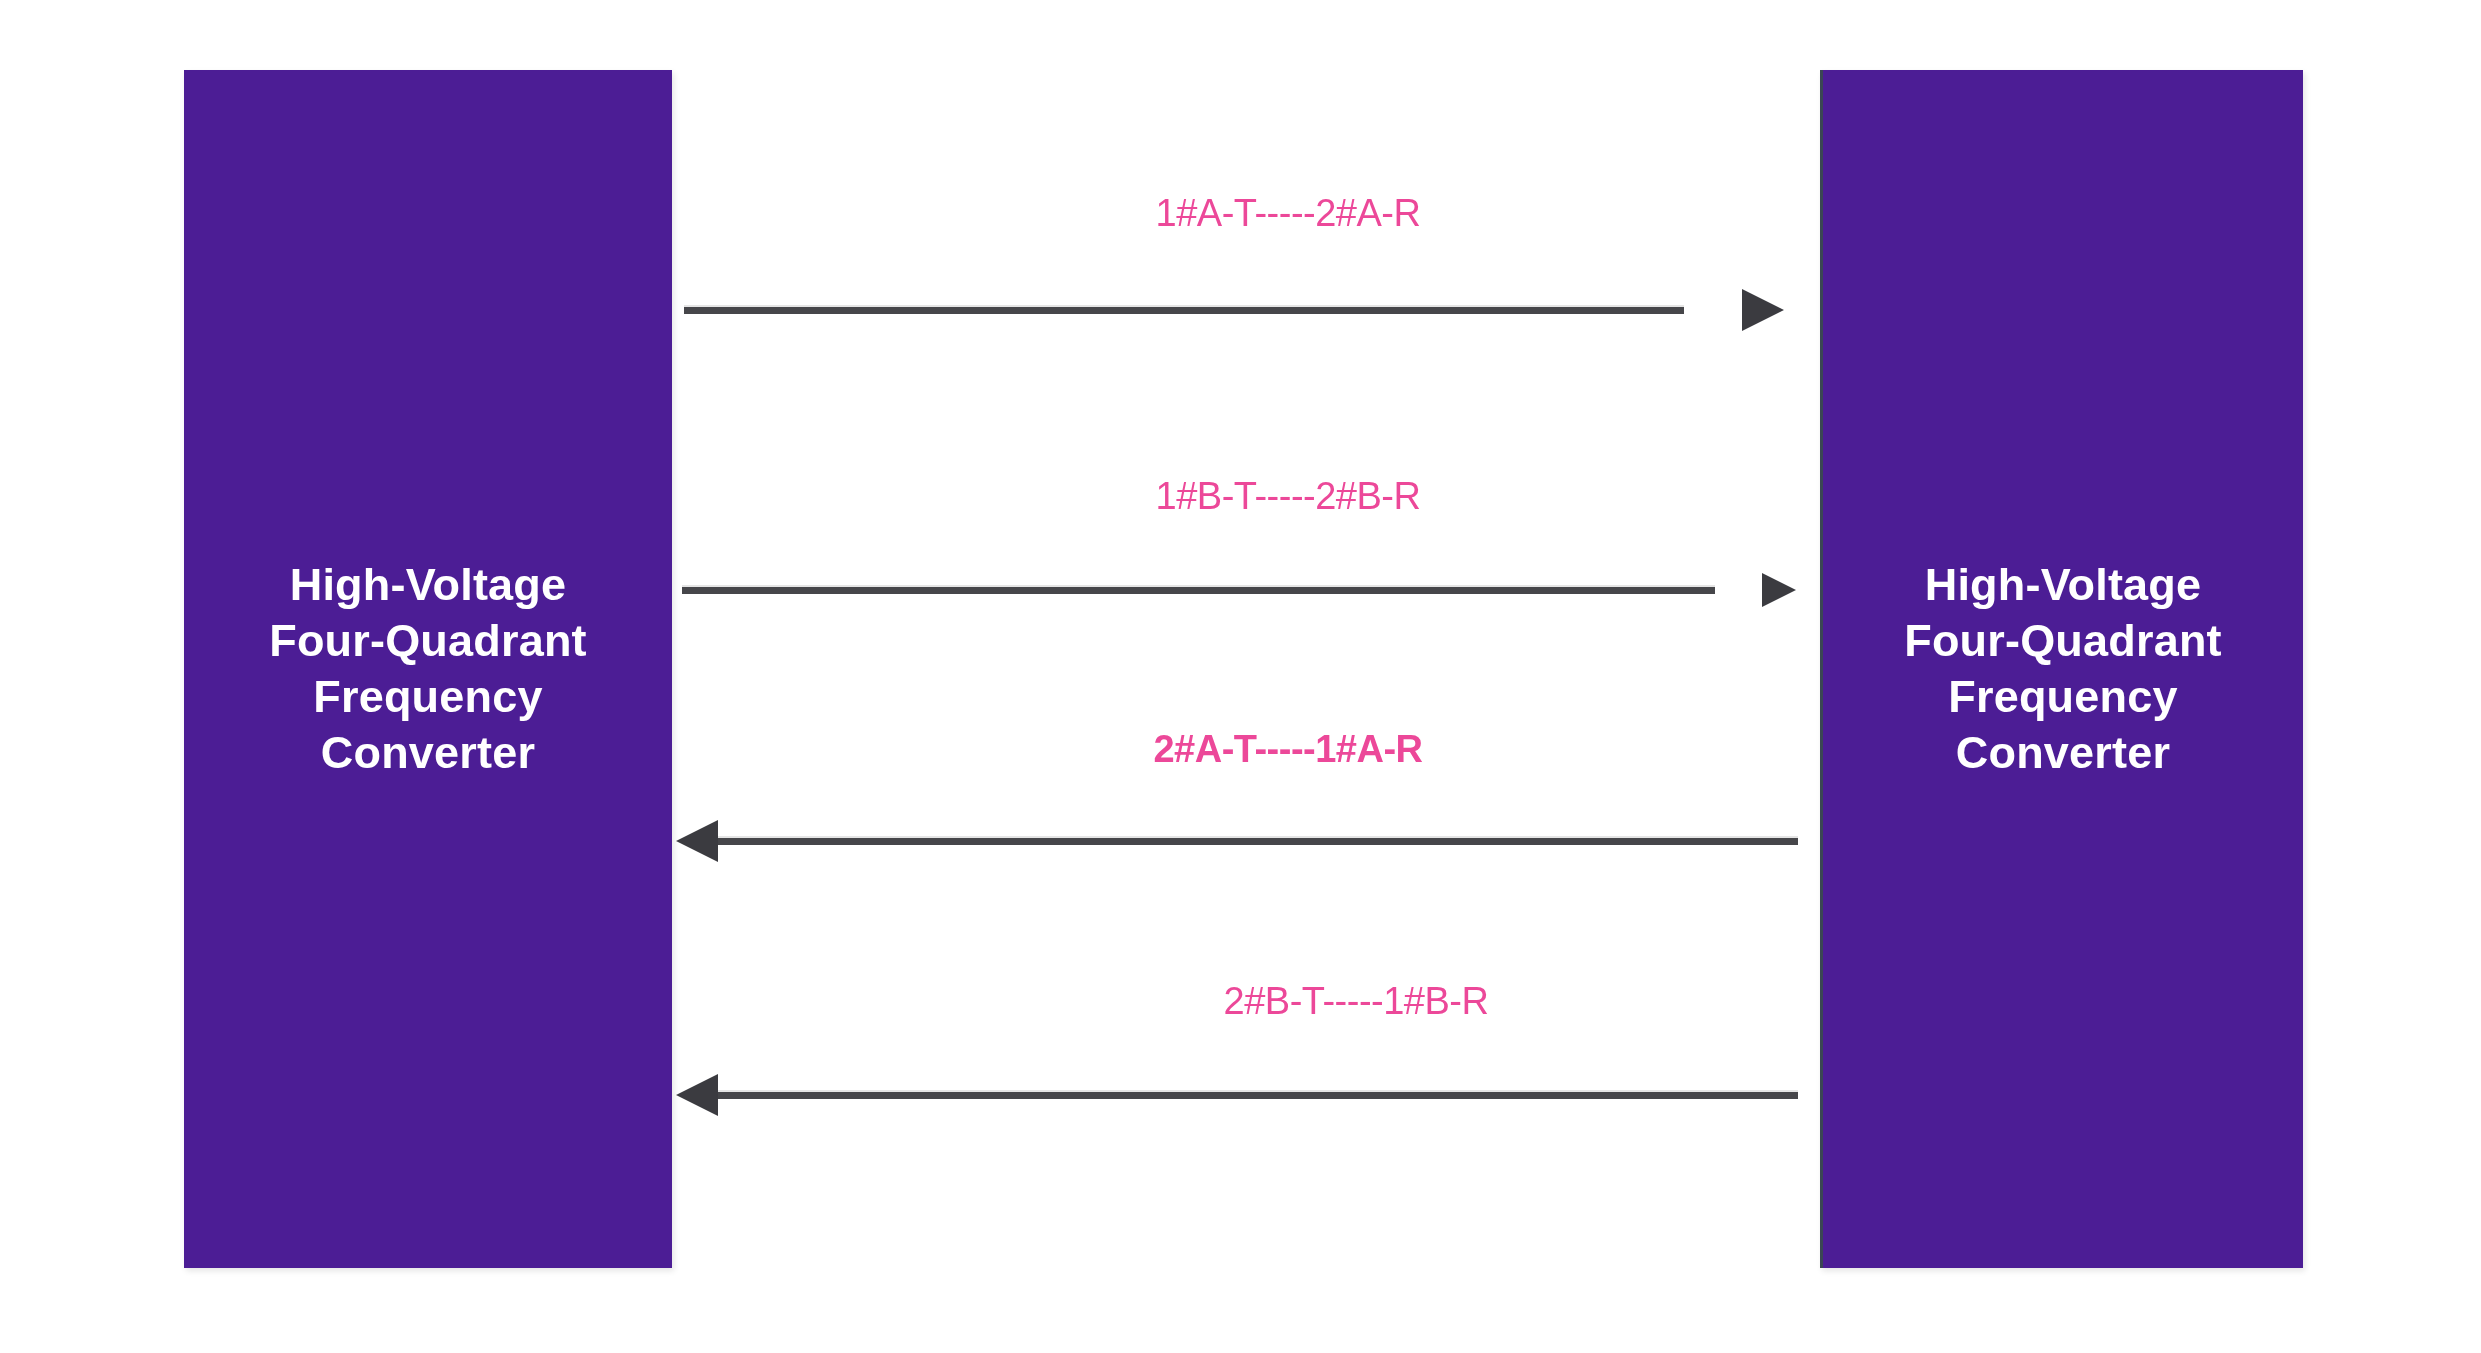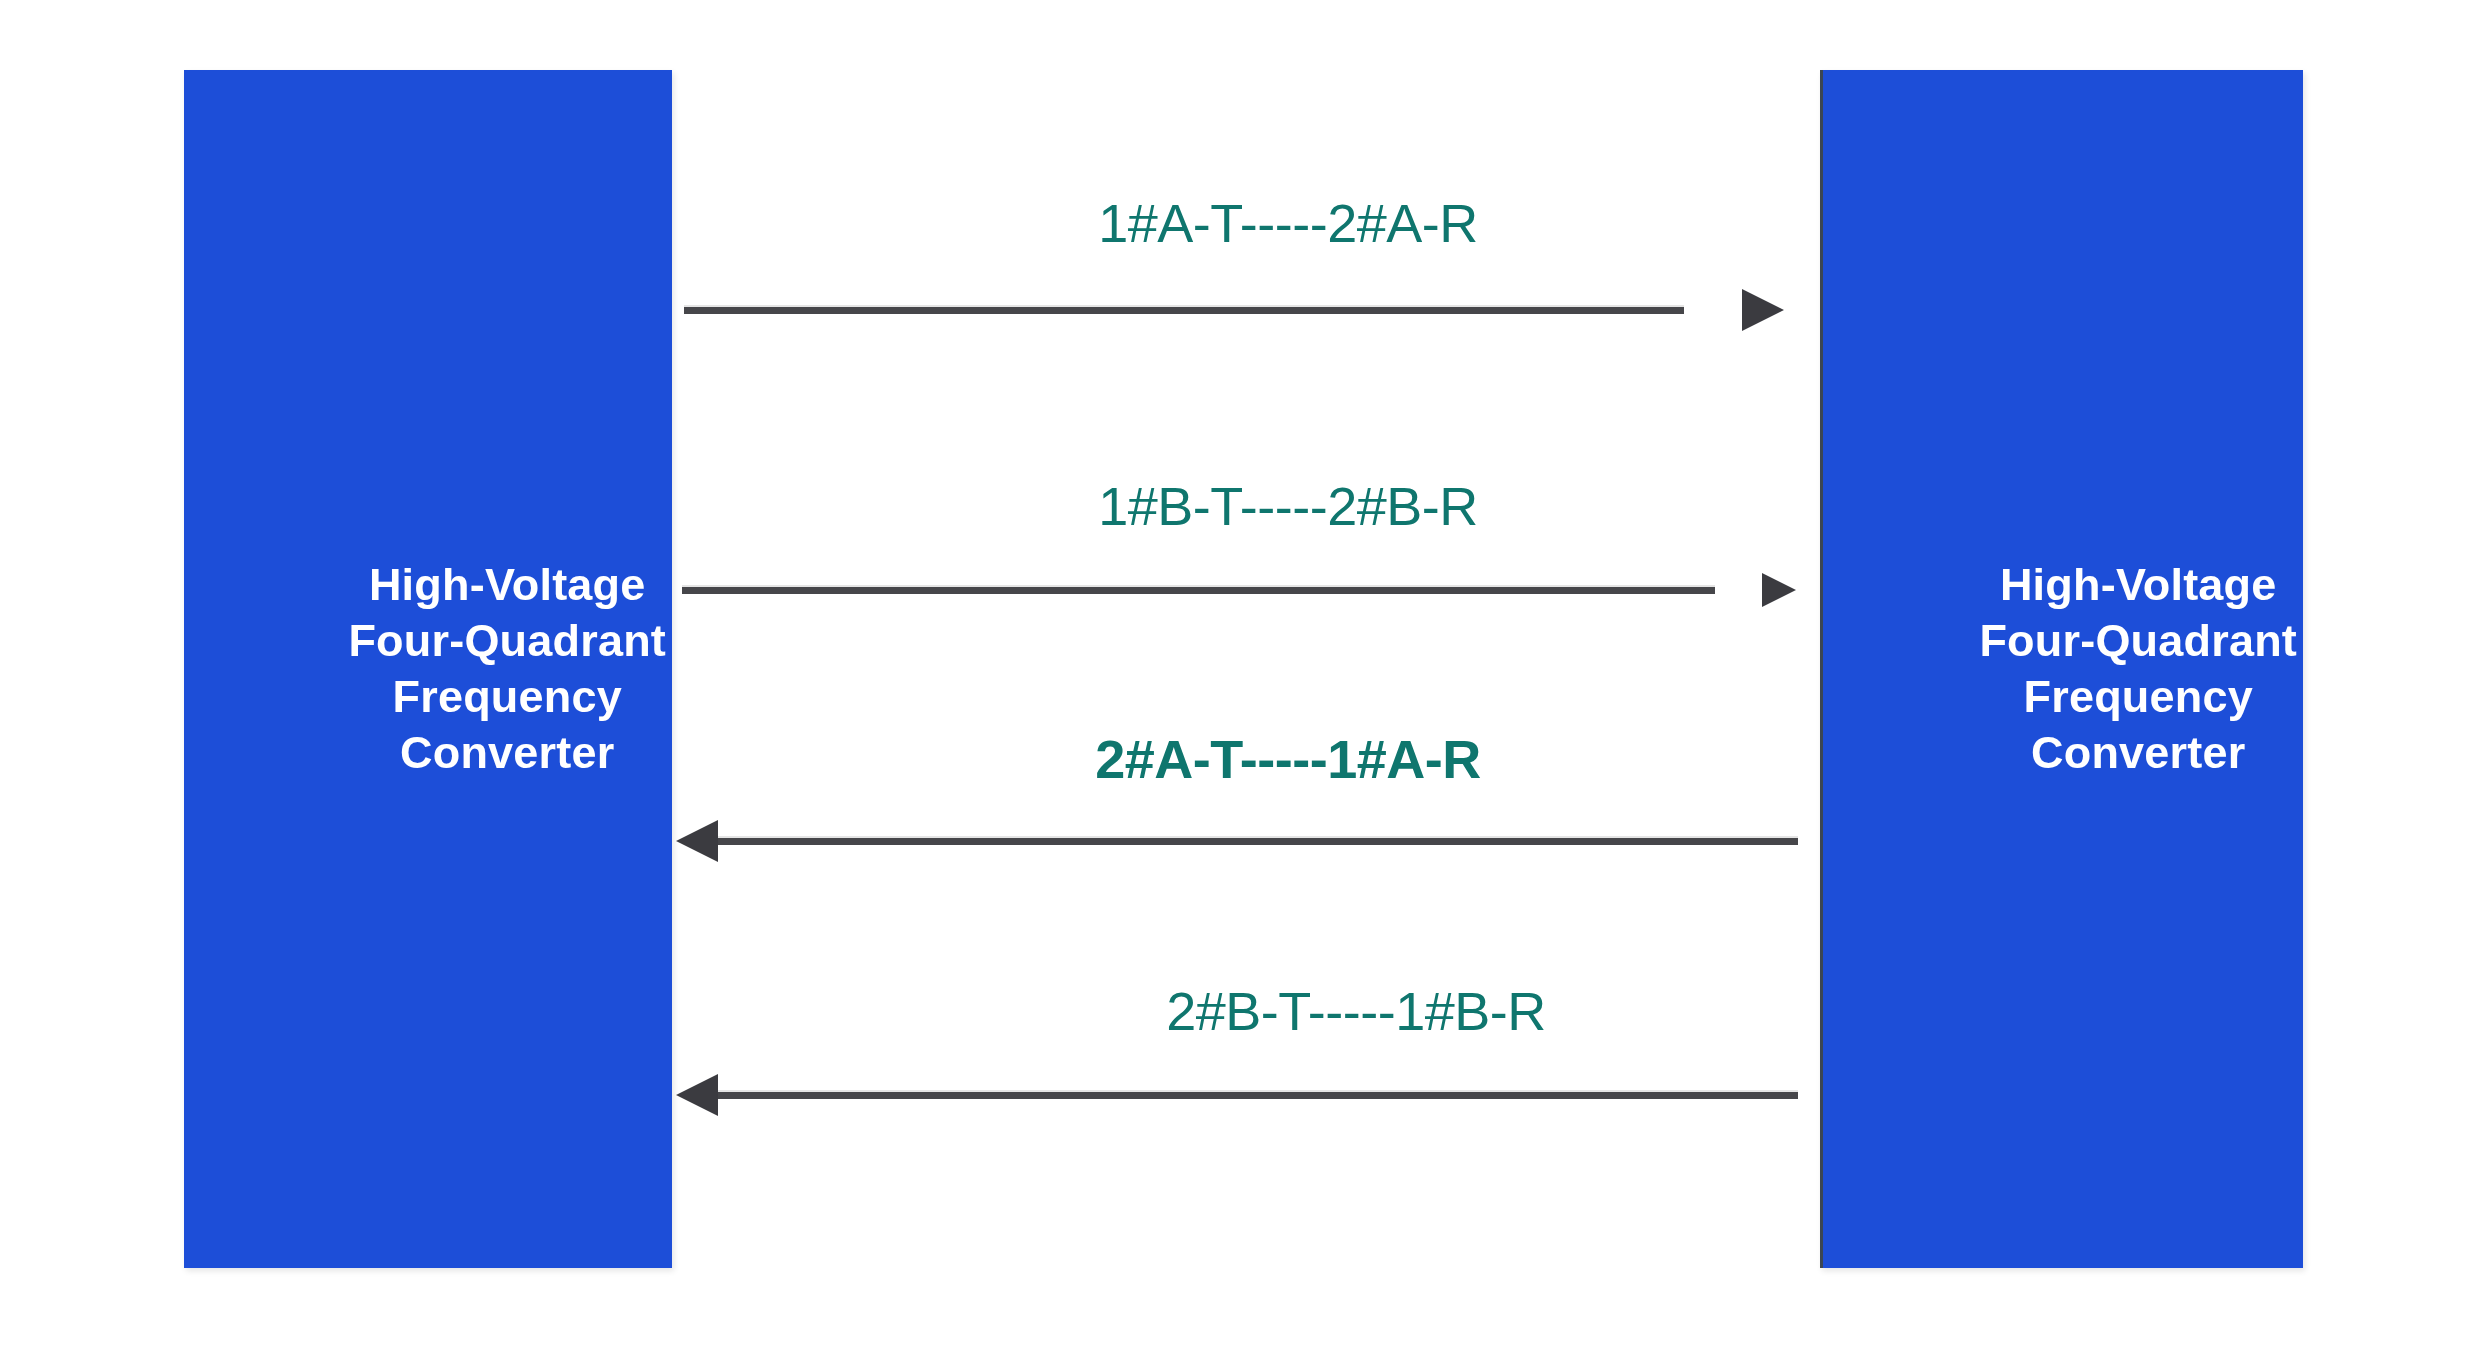--- a/index.html
+++ b/index.html
@@ -15,24 +15,24 @@
     position: relative;
     width: 2481px;
     height: 1353px;
     background: #ffffff;
     overflow: hidden;
   }
 
   
   .block {
     position: absolute;
-    background: #1d4ed8;
+    background: #4c1d95;
     display: flex;
     align-items: center;
-    justify-content: flex-end;
+    justify-content: center;
     box-shadow: 2px 3px 6px rgba(0,0,0,0.10);
   }
   .block-left  { left: 184px;  top: 70px; width: 488px; height: 1198px; }
   .block-right { left: 1820px; top: 70px; width: 480px; height: 1198px;
                  border-left: 3px solid #3b4654; }
 
   .block-label {
     color: #ffffff;
     font-weight: bold;
     font-size: 45px;
@@ -75,22 +75,22 @@
   }
   .arrow-head.small.right {
     border-top: 17px solid transparent;
     border-bottom: 17px solid transparent;
     border-left: 34px solid #3b3b40;
     top: -14px;
   }
 
   .arrow-label {
     position: absolute;
-    font-size: 54px;
-    color: #0f766e;
+    font-size: 38px;
+    color: #ec4899;
     white-space: nowrap;
     letter-spacing: -0.5px;
     transform: translateX(-50%);
   }
 </style>
 </head>
 <body>
 
 <div id="canvas">
 

